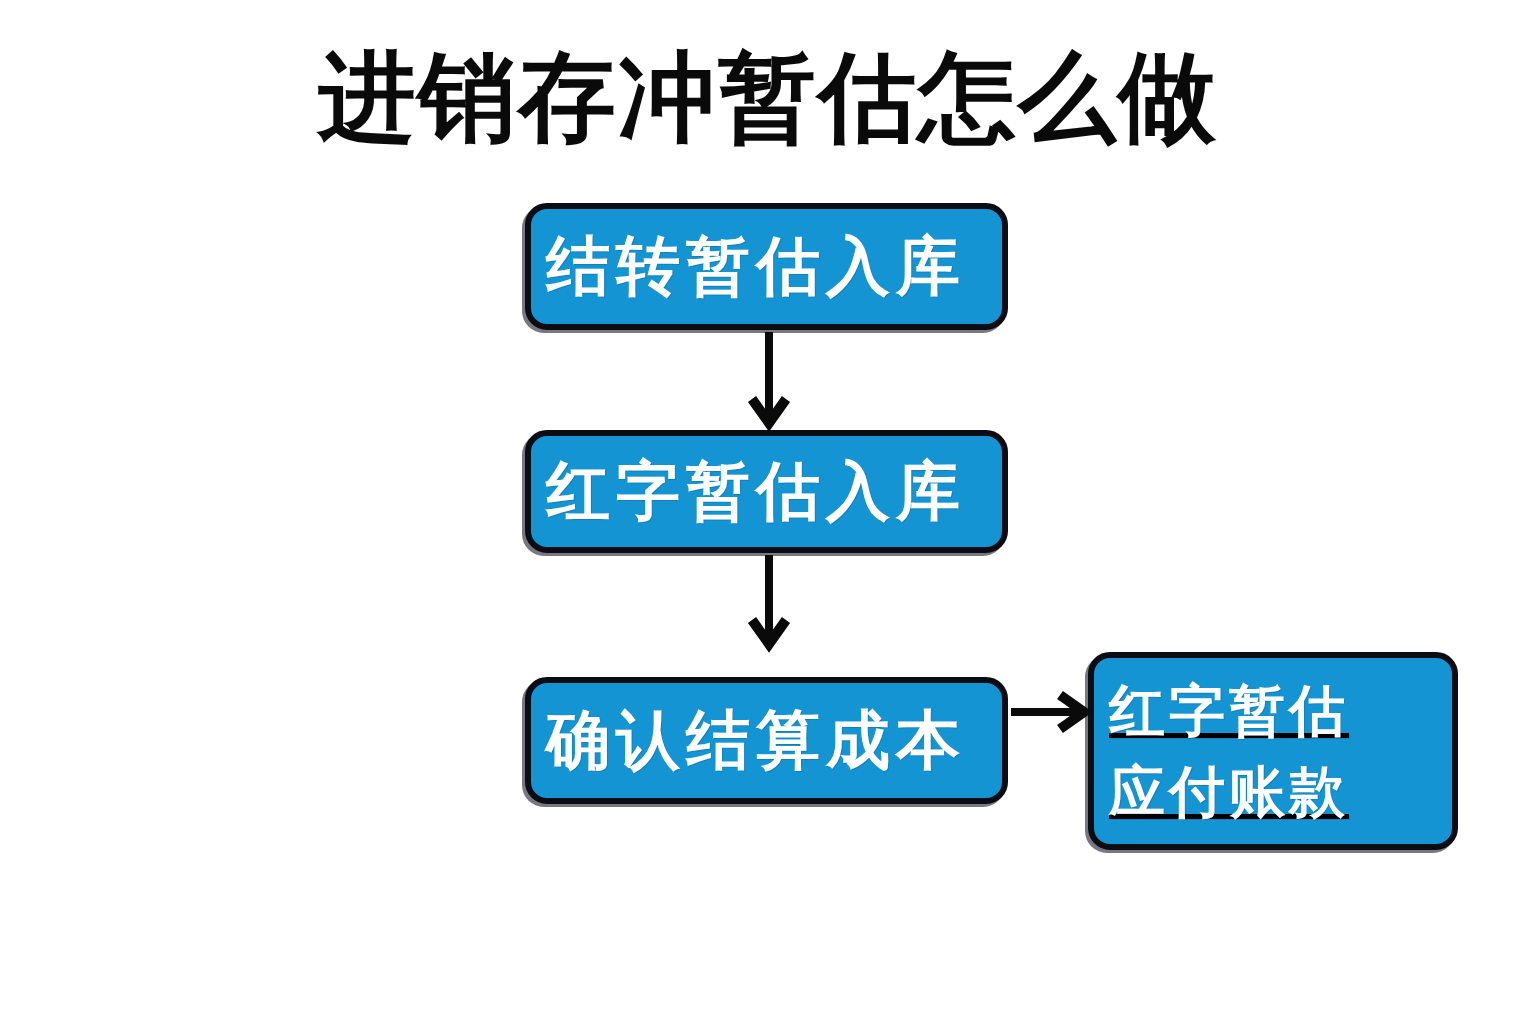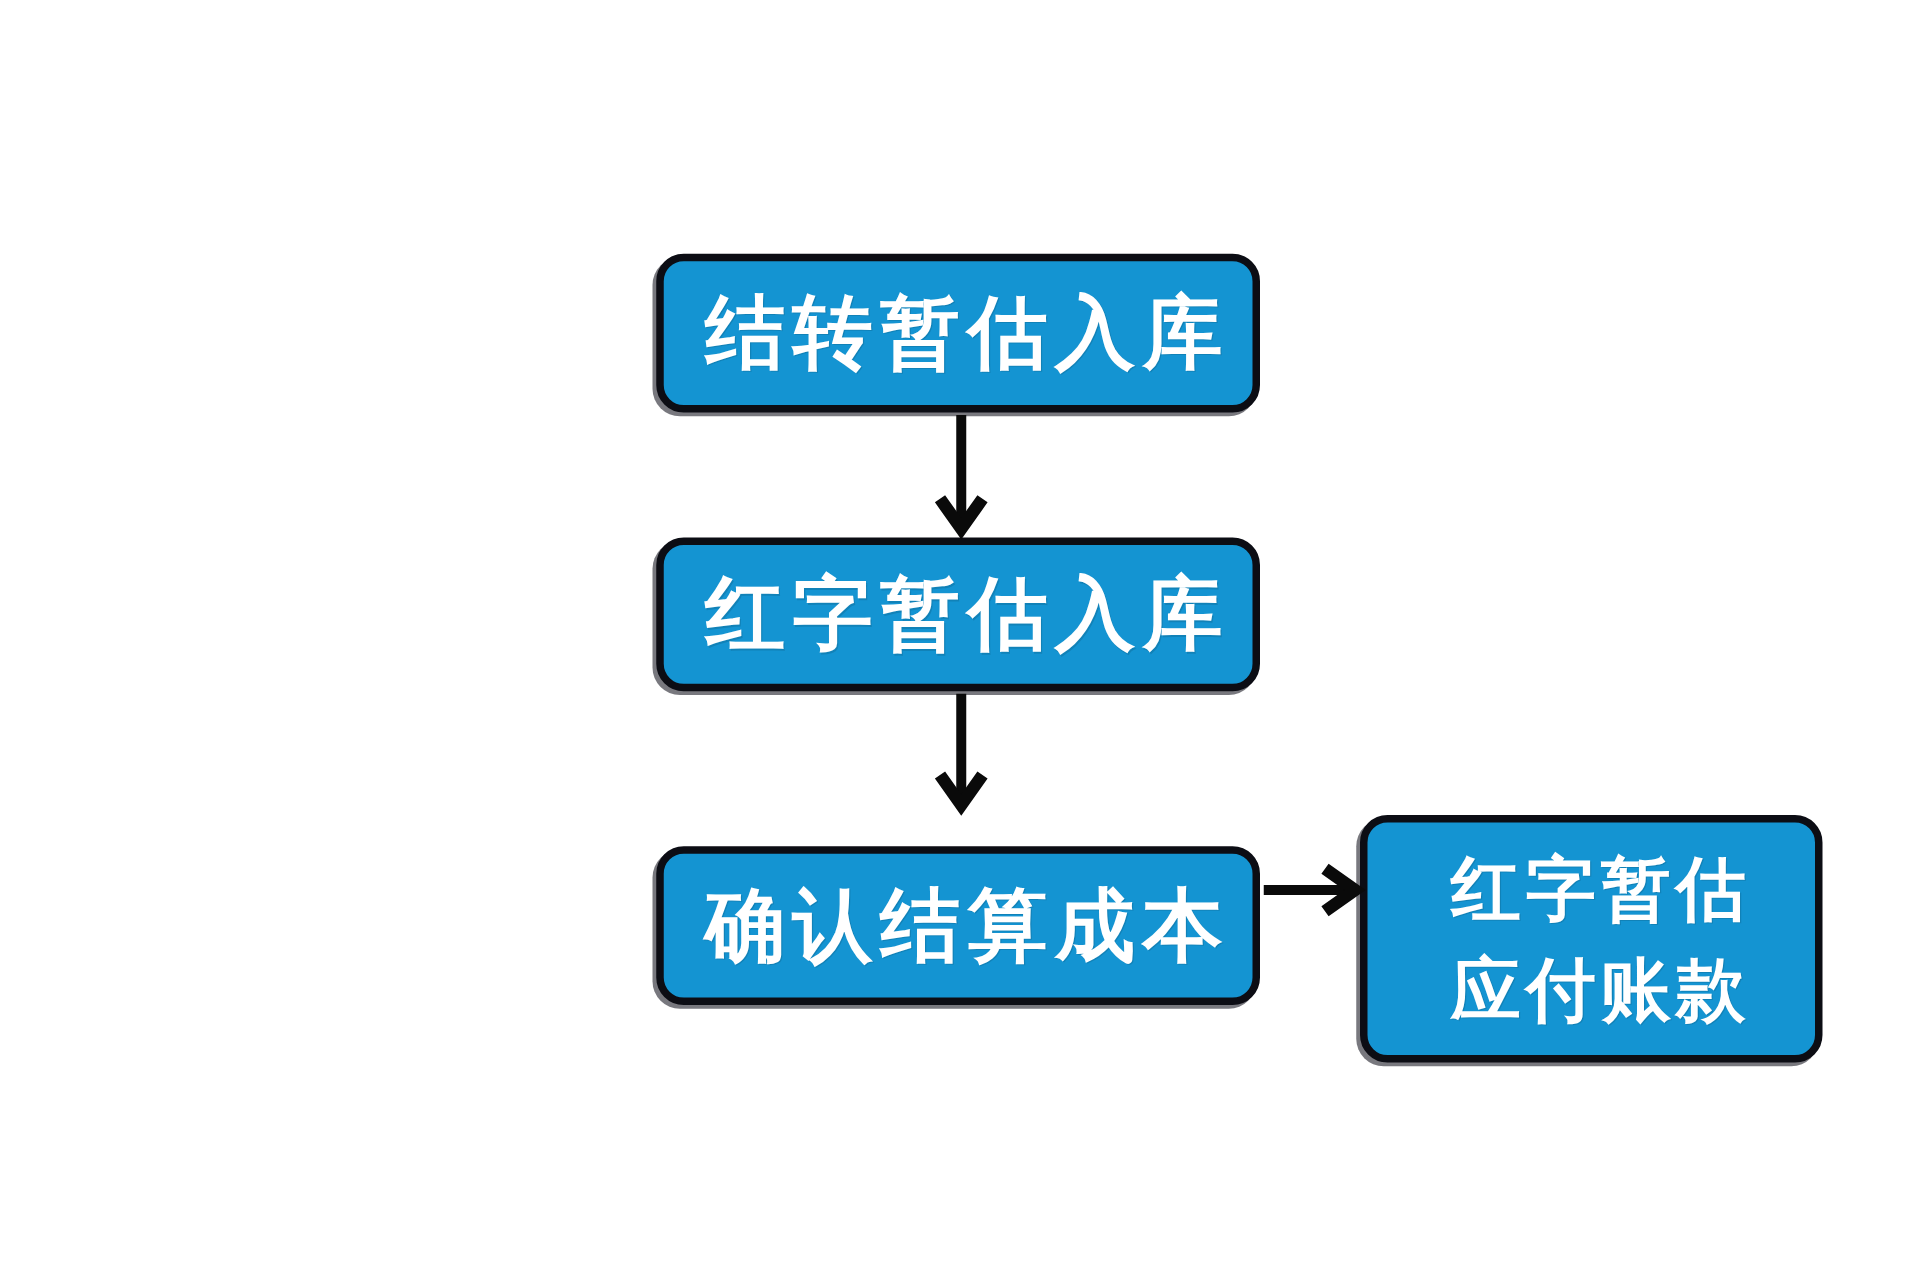--- a/index.html
+++ b/index.html
@@ -29,35 +29,34 @@
     color:var(--title-color);
     line-height:1.1;
   }
   .node{
     position:absolute;
     background:var(--box-fill);
     border:6px solid var(--box-border);
     border-radius:22px;
     display:flex;
     align-items:center;
-    justify-content:center;
     box-shadow:-3px 3px 0 rgba(10,10,20,0.55);
     padding-left:15px;
   }
   .node-label{
     color:var(--box-text);
     font-weight:bold;
     text-align:center;
     white-space:pre-line;
     text-shadow:1px 1px 0 rgba(0,0,0,0.12);
   }
   .node-1{left:525px;top:203px;width:483px;height:127px;}
   .node-2{left:525px;top:430px;width:483px;height:123px;}
   .node-3{left:525px;top:650px;width:483px;height:127px;margin-top:27px;}
-  .node-4{left:1088px;top:652px;width:370px;height:198px;}
+  .node-4{left:1088px;top:652px;width:370px;height:198px;text-decoration:underline;}
   .node-1 .node-label,.node-2 .node-label,.node-3 .node-label{
     font-size:64px;
     letter-spacing:6px;
   }
   .node-4 .node-label{
     font-size:56px;
     line-height:1.45;
     letter-spacing:4px;
   }
   .arrows{
@@ -69,20 +68,21 @@
   .arrows line,.arrows polyline{
     stroke:var(--arrow);
     fill:none;
   }
 </style>
 </head>
 <body>
 
 <div class="canvas">
 
+  <h1 class="title">进销存冲暂估怎么做</h1>
 
   <div class="node node-1">
     <span class="node-label">结转暂估入库</span>
   </div>
 
   <div class="node node-2">
     <span class="node-label">红字暂估入库</span>
   </div>
 
   <div class="node node-3">

